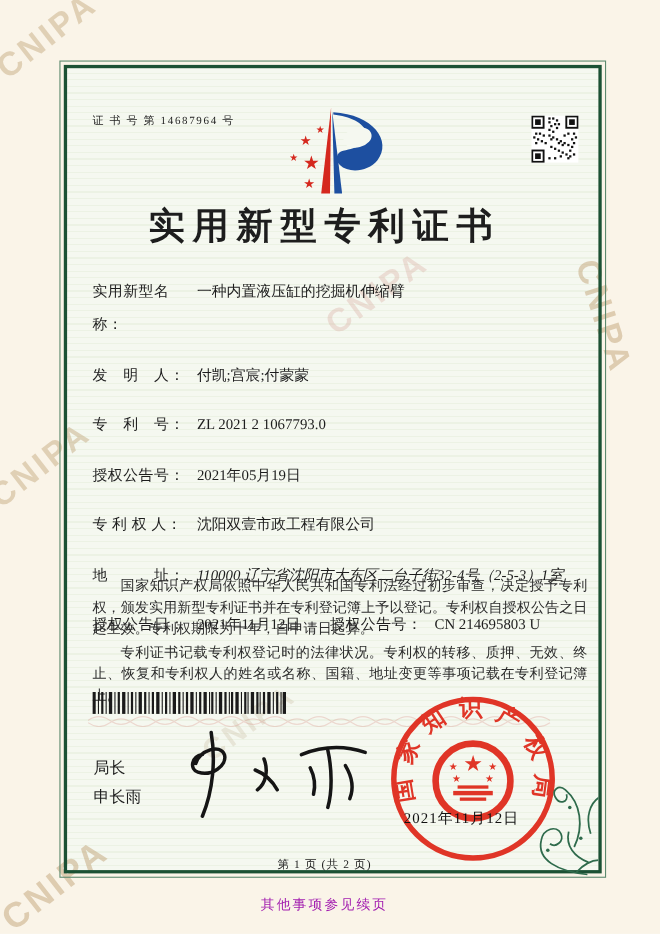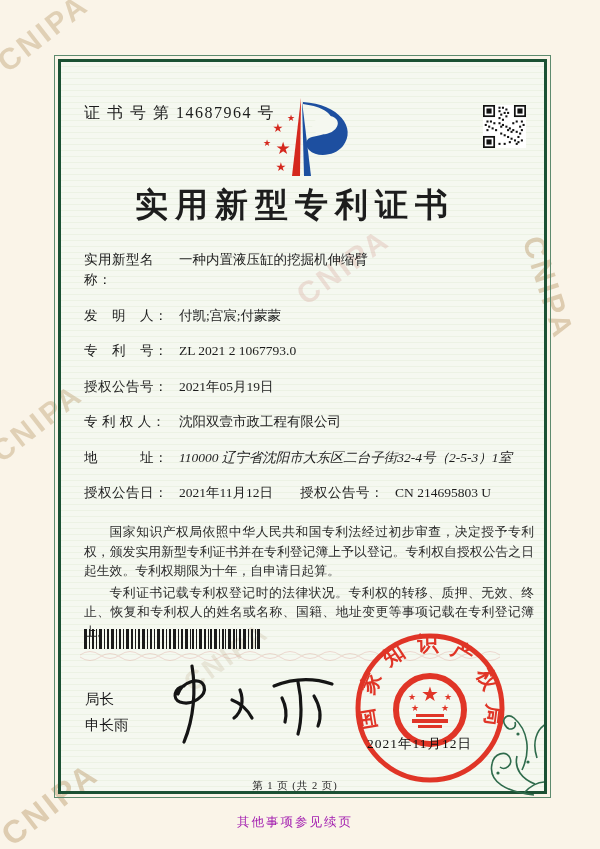--- a/index.html
+++ b/index.html
@@ -24,27 +24,27 @@
   .wm{position:absolute; z-index:1; font-weight:bold; font-size:30px;
     letter-spacing:3px; font-family:"Liberation Sans","DejaVu Sans",sans-serif;}
   .wm1{left:-10px; top:16px; transform:rotate(-38deg); color:rgba(193,163,120,.45);}
   .wm2{left:548px; top:232px; transform:rotate(72deg); transform-origin:left top; color:rgba(193,163,120,.5);}
   .wm3{left:-16px; top:406px; transform:rotate(-38deg); color:rgba(193,163,120,.45);}
   .wm4{left:-6px; top:786px; transform:rotate(-38deg); font-size:32px; color:rgba(193,163,120,.5);}
   .wm5{left:290px; top:250px; transform:rotate(-36deg); color:rgba(213,160,148,.30);}
   .wm6{left:178px; top:642px; transform:rotate(-36deg); font-size:27px; color:rgba(190,170,140,.25);}
   
   .content{position:absolute; inset:0; z-index:3;}
-  .cert-no{position:absolute; left:84px; top:103px; font-size:16px; letter-spacing:1.5px;}
+  .cert-no{position:absolute; left:84px; top:103px; font-size:10px; letter-spacing:1.5px;}
   .qr{position:absolute; left:483px; top:105px; width:43px; height:43px;}
   .logo{position:absolute; left:251px; top:94px; width:112px; height:90px;}
   .title{position:absolute; left:0; right:10px; top:183px; text-align:center;
     font-size:33px; font-weight:bold; letter-spacing:7px;}
   .fields{position:absolute; left:84px; top:250px; width:452px; font-size:13.5px;}
-  .frow{display:flex; margin-bottom:15.5px; line-height:20px;}
+  .frow{display:flex; margin-bottom:15.5px; line-height:30px;}
   .flabel{width:95px; flex:0 0 95px; letter-spacing:.5px;}
   .fvalue{flex:1;}
   .fvalue.addr{max-width:348px;font-style:italic;}
   .frow.grant .fvalue1{flex:0 0 126px;}
   .frow.grant .flabel2{flex:0 0 95px; letter-spacing:.5px; margin-left:-5px;}
   .paras{position:absolute; left:84px; top:498px; width:450px; font-size:12.8px;
     line-height:19.5px; color:#2b2b2b; text-align:justify;margin-top:25px;}
   .paras p{margin:0 0 2px 0; text-indent:2em;}
   .barcode{position:absolute; left:84px; top:629px; width:178px; height:20px;}
   .pink-wave{position:absolute; left:80px; top:649px; width:440px; height:12px; opacity:.3;}

